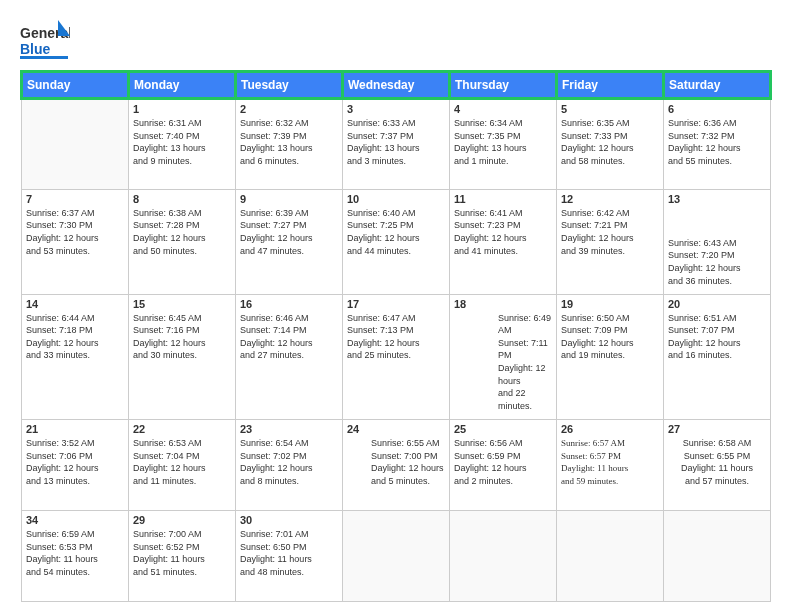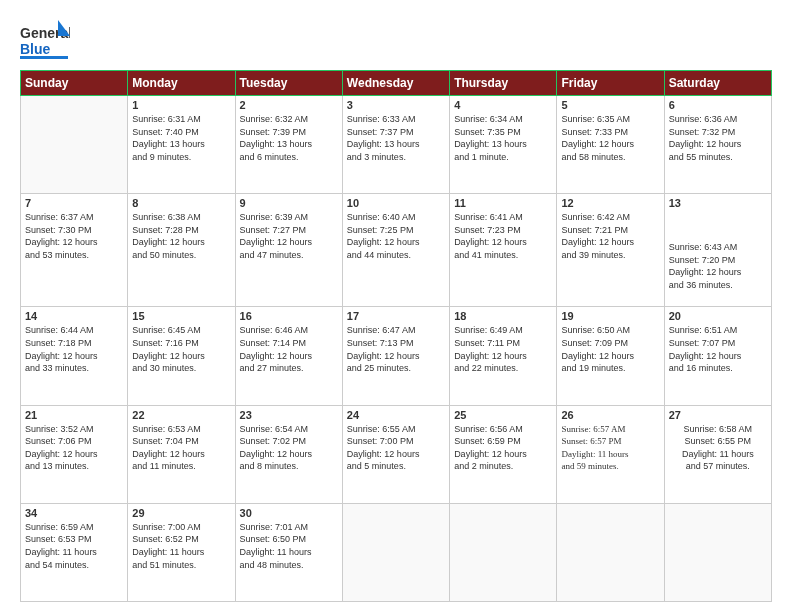--- a/index.html
+++ b/index.html
@@ -37,27 +37,27 @@
       color: #555;
     }
     .calendar {
       flex: 1;
       border: 1px solid #ccc;
       border-collapse: collapse;
       width: 100%;
       table-layout: fixed;
     }
     .calendar th {
-      background: #7f1d1d;
+      background: #3b82f6;
       color: #fff;
       font-size: 12px;
       font-weight: bold;
       padding: 5px 4px;
       text-align: left;
-      border: 1px solid #22c55e;
+      border: 3px solid #22c55e;
     }
     .calendar td {
       border: 1px solid #ccc;
       vertical-align: top;
       padding: 3px 4px;
       font-size: 9.5px;
       color: #333;
       height: 88px;
       width: calc(100% / 7);
     }
@@ -236,21 +236,21 @@
           </td>
           <td>
             <span class="day-num">17</span>
             <div class="day-info" style="white-space: pre-line;">Sunrise: 6:47 AM
 Sunset: 7:13 PM
 Daylight: 12 hours
 and 25 minutes.</div>
           </td>
           <td>
             <span class="day-num">18</span>
-            <div class="day-info" style="white-space: pre-line;">Sunrise: 6:49 AM
+            <div class="day-info" style="white-space: pre-line; margin-left: 44px;">Sunrise: 6:49 AM
 Sunset: 7:11 PM
 Daylight: 12 hours
 and 22 minutes.</div>
           </td>
           <td>
             <span class="day-num">19</span>
             <div class="day-info" style="white-space: pre-line;">Sunrise: 6:50 AM
 Sunset: 7:09 PM
 Daylight: 12 hours
 and 19 minutes.</div>
@@ -280,21 +280,21 @@
           </td>
           <td>
             <span class="day-num">23</span>
             <div class="day-info" style="white-space: pre-line;">Sunrise: 6:54 AM
 Sunset: 7:02 PM
 Daylight: 12 hours
 and 8 minutes.</div>
           </td>
           <td>
             <span class="day-num">24</span>
-            <div class="day-info" style="white-space: pre-line;">Sunrise: 6:55 AM
+            <div class="day-info" style="white-space: pre-line; margin-left: 24px;">Sunrise: 6:55 AM
 Sunset: 7:00 PM
 Daylight: 12 hours
 and 5 minutes.</div>
           </td>
           <td>
             <span class="day-num">25</span>
             <div class="day-info" style="white-space: pre-line;">Sunrise: 6:56 AM
 Sunset: 6:59 PM
 Daylight: 12 hours
 and 2 minutes.</div>

